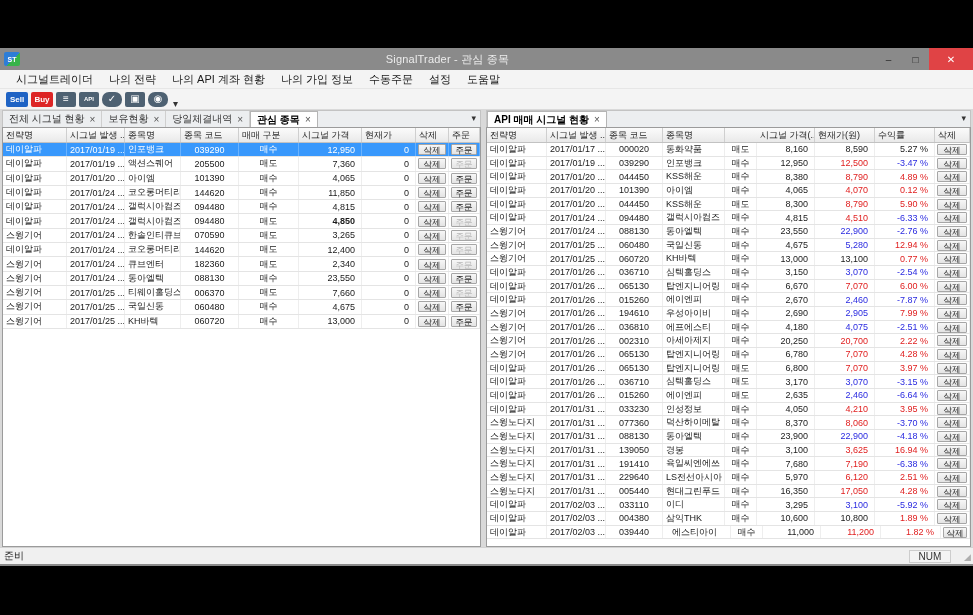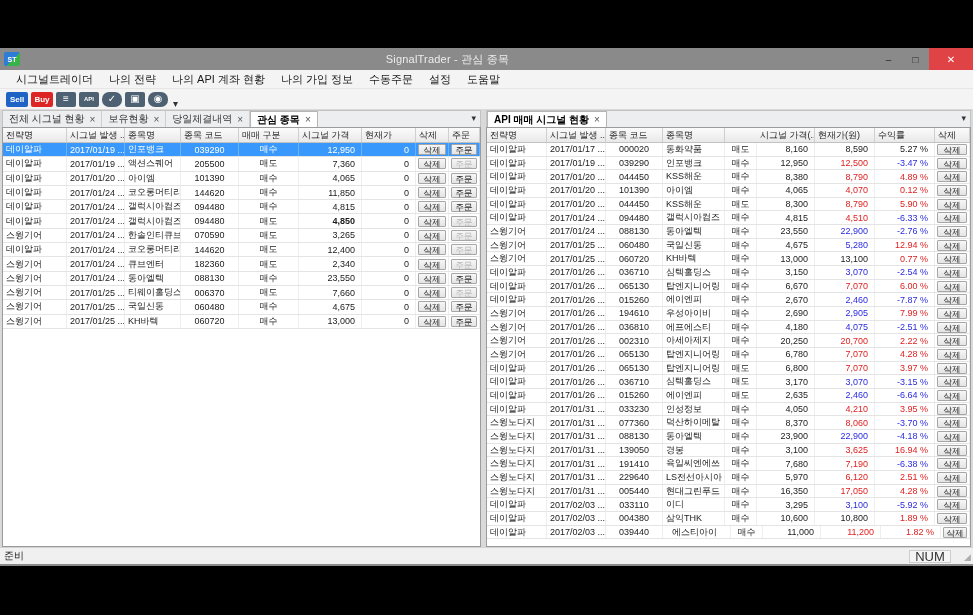--- a/index.html
+++ b/index.html
@@ -66,21 +66,21 @@
   .minibtn{display:block;width:100%;height:11px;line-height:10px;font-size:8.5px;color:#222;
            background:linear-gradient(#f7f7f7,#e4e4e4);border:1px solid #a6a6a6;border-radius:1px;
            text-align:center;font-family:inherit;padding:0;cursor:default;}
   .minibtn.disabled{color:#b9b9b9;}
   .cell.btncell{padding:0 2px;}
   
   .statusbar{height:17px;flex:0 0 17px;background:#f0f0f0;border-top:1px solid #d2d2d2;
              display:flex;align-items:center;font-size:10px;color:#222;position:relative;}
   .status-left{padding-left:4px;}
   .num-box{position:absolute;right:22px;top:2px;width:42px;height:13px;line-height:12px;text-align:center;
-           border:1px solid #cdcdcd;color:#333;font-size:13px;background:#f4f4f4;margin-left:12px;}
+           border:1px solid #cdcdcd;color:#333;font-size:10px;background:#f4f4f4;margin-left:12px;}
   .grip{position:absolute;right:2px;bottom:2px;color:#aeaeae;font-size:9px;}
 </style>
 </head>
 <body>
 
 <div class="window">
   <div class="titlebar">
     <div class="app-icon">ST</div>
     <div class="title">SignalTrader - 관심 종목</div>
     <div class="win-controls">

